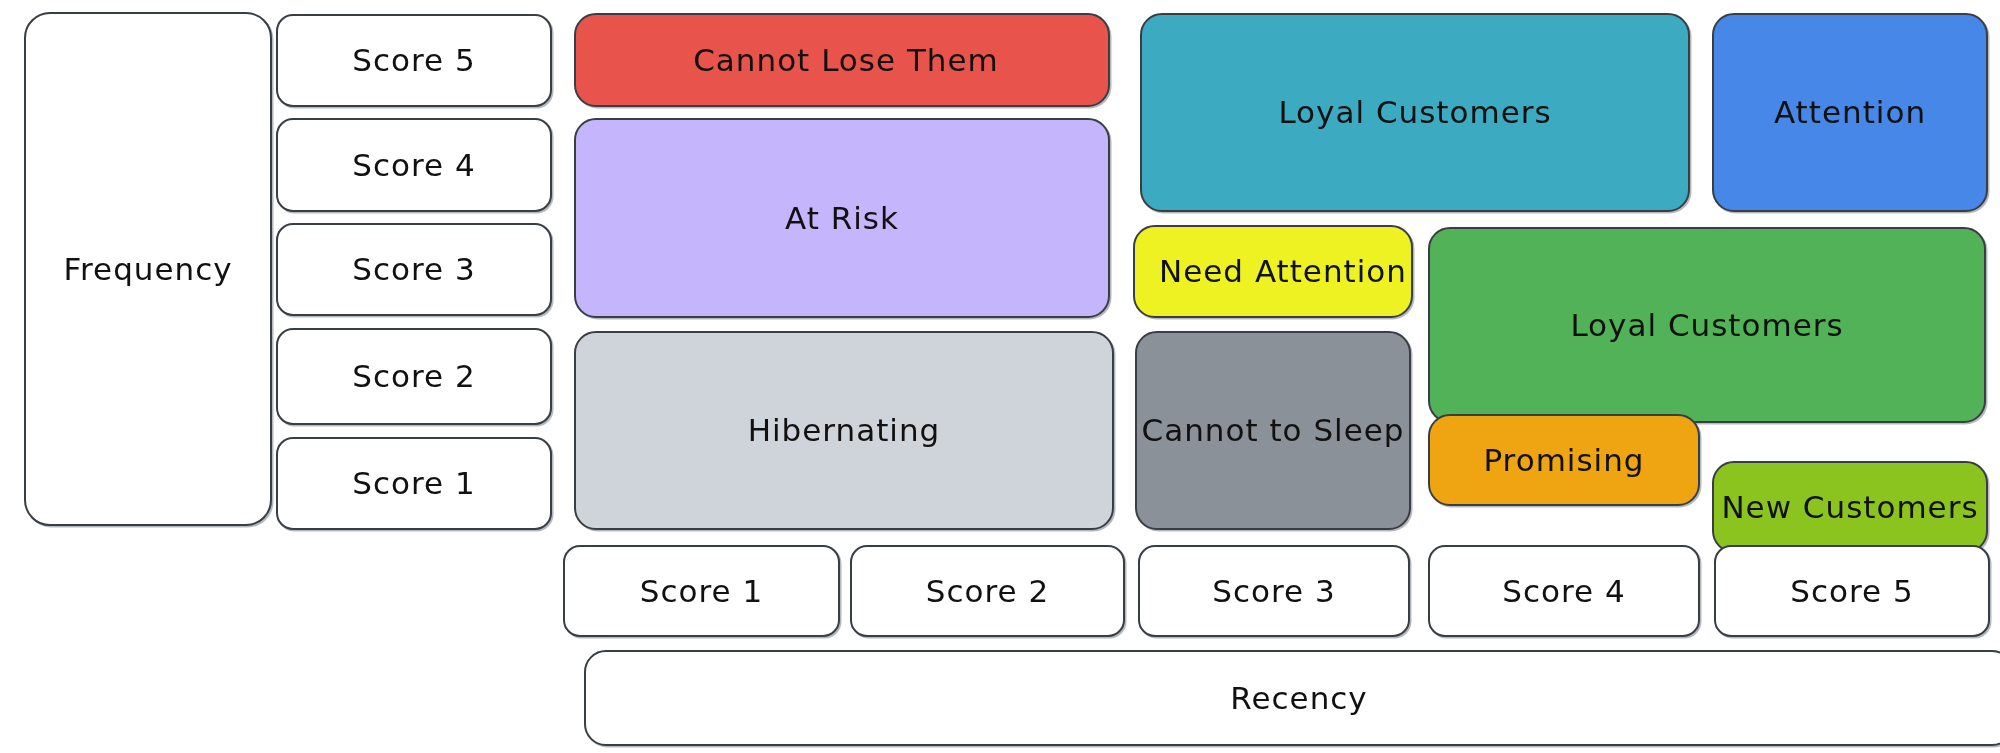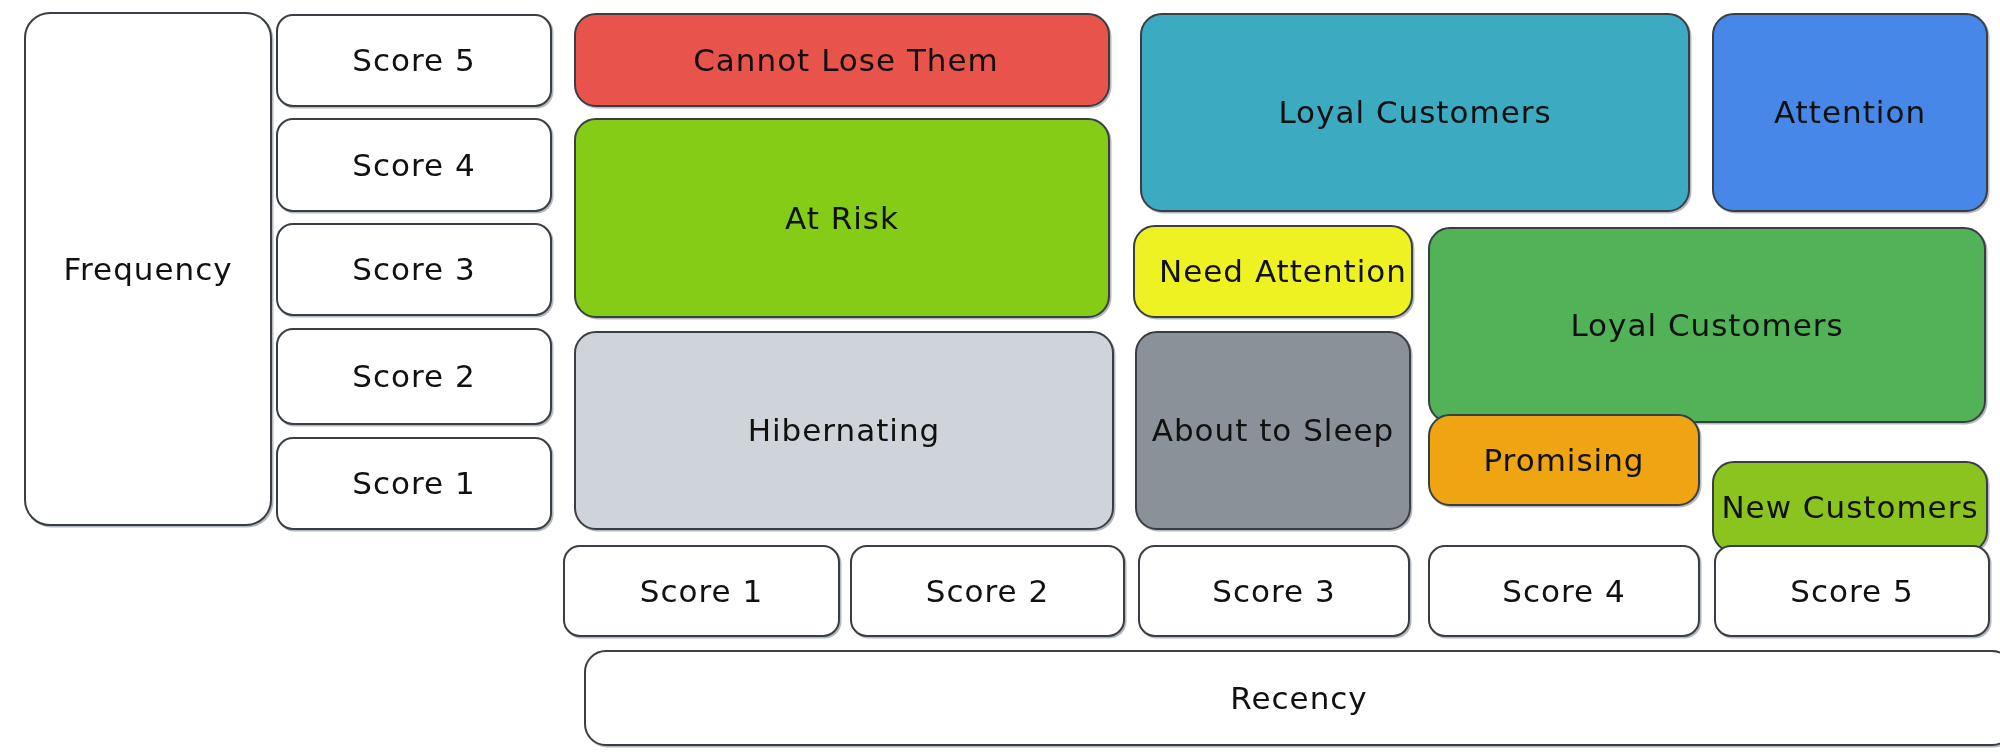--- a/index.html
+++ b/index.html
@@ -55,33 +55,33 @@
   <div class="box axis-box" style="left:12px; top:12px; width:248px; height:514px;">Frequency</div>
 
   <div class="box white-box" style="left:276px; top:14px;  width:276px; height:93px;">Score 5</div>
   <div class="box white-box" style="left:276px; top:118px; width:276px; height:94px;">Score 4</div>
   <div class="box white-box" style="left:276px; top:223px; width:276px; height:93px;">Score 3</div>
   <div class="box white-box" style="left:276px; top:328px; width:276px; height:97px;">Score 2</div>
   <div class="box white-box" style="left:276px; top:437px; width:276px; height:93px;">Score 1</div>
 
   <div class="box segment" style="left: 574px; top: 13px; width: 536px; height: 94px; background: rgb(232, 84, 75); padding-left: 8px;">Cannot Lose Them</div>
 
-  <div class="box segment" style="left: 574px; top: 118px; width: 536px; height: 200px; background: #84cc16;">At Risk</div>
+  <div class="box segment" style="left: 574px; top: 118px; width: 536px; height: 200px; background: #c4b5fd;">At Risk</div>
 
   <div class="box segment" style="left: 574px; top: 331px; width: 540px; height: 199px; background: rgb(207, 212, 218);">Hibernating</div>
 
   <div class="box segment" style="left: 1140px; top: 13px; width: 550px; height: 199px; background: rgb(60, 170, 192);">Loyal Customers</div>
 
   <div class="box segment" style="left: 1712px; top: 13px; width: 276px; height: 199px; background: rgb(70, 135, 231);">Attention</div>
 
   <div class="box segment" style="left: 1133px; top: 225px; width: 280px; height: 93px; background: rgb(238, 242, 34); padding-left: 20px;">Need Attention</div>
 
   <div class="box segment" style="left: 1428px; top: 227px; width: 558px; height: 196px; background: rgb(82, 178, 88);">Loyal Customers</div>
 
-  <div class="box segment" style="left: 1135px; top: 331px; width: 276px; height: 199px; background: rgb(139, 145, 152);">About to Sleep</div>
+  <div class="box segment" style="left: 1135px; top: 331px; width: 276px; height: 199px; background: rgb(139, 145, 152);">Cannot to Sleep</div>
 
   <div class="box segment" style="left: 1428px; top: 414px; width: 272px; height: 92px; background: rgb(239, 165, 18);">Promising</div>
 
   <div class="box segment" style="left: 1712px; top: 438px; width: 276px; height: 92px; background: rgb(140, 196, 31); margin-top: 23px;">New Customers</div>
 
   <div class="box white-box" style="left:563px; top:545px; width:277px; height:92px;">Score 1</div>
   <div class="box white-box" style="left:850px; top:545px; width:275px; height:92px;">Score 2</div>
   <div class="box white-box" style="left:1138px; top:545px; width:272px; height:92px;">Score 3</div>
   <div class="box white-box" style="left:1428px; top:545px; width:272px; height:92px;">Score 4</div>
   <div class="box white-box" style="left:1714px; top:545px; width:276px; height:92px;">Score 5</div>

